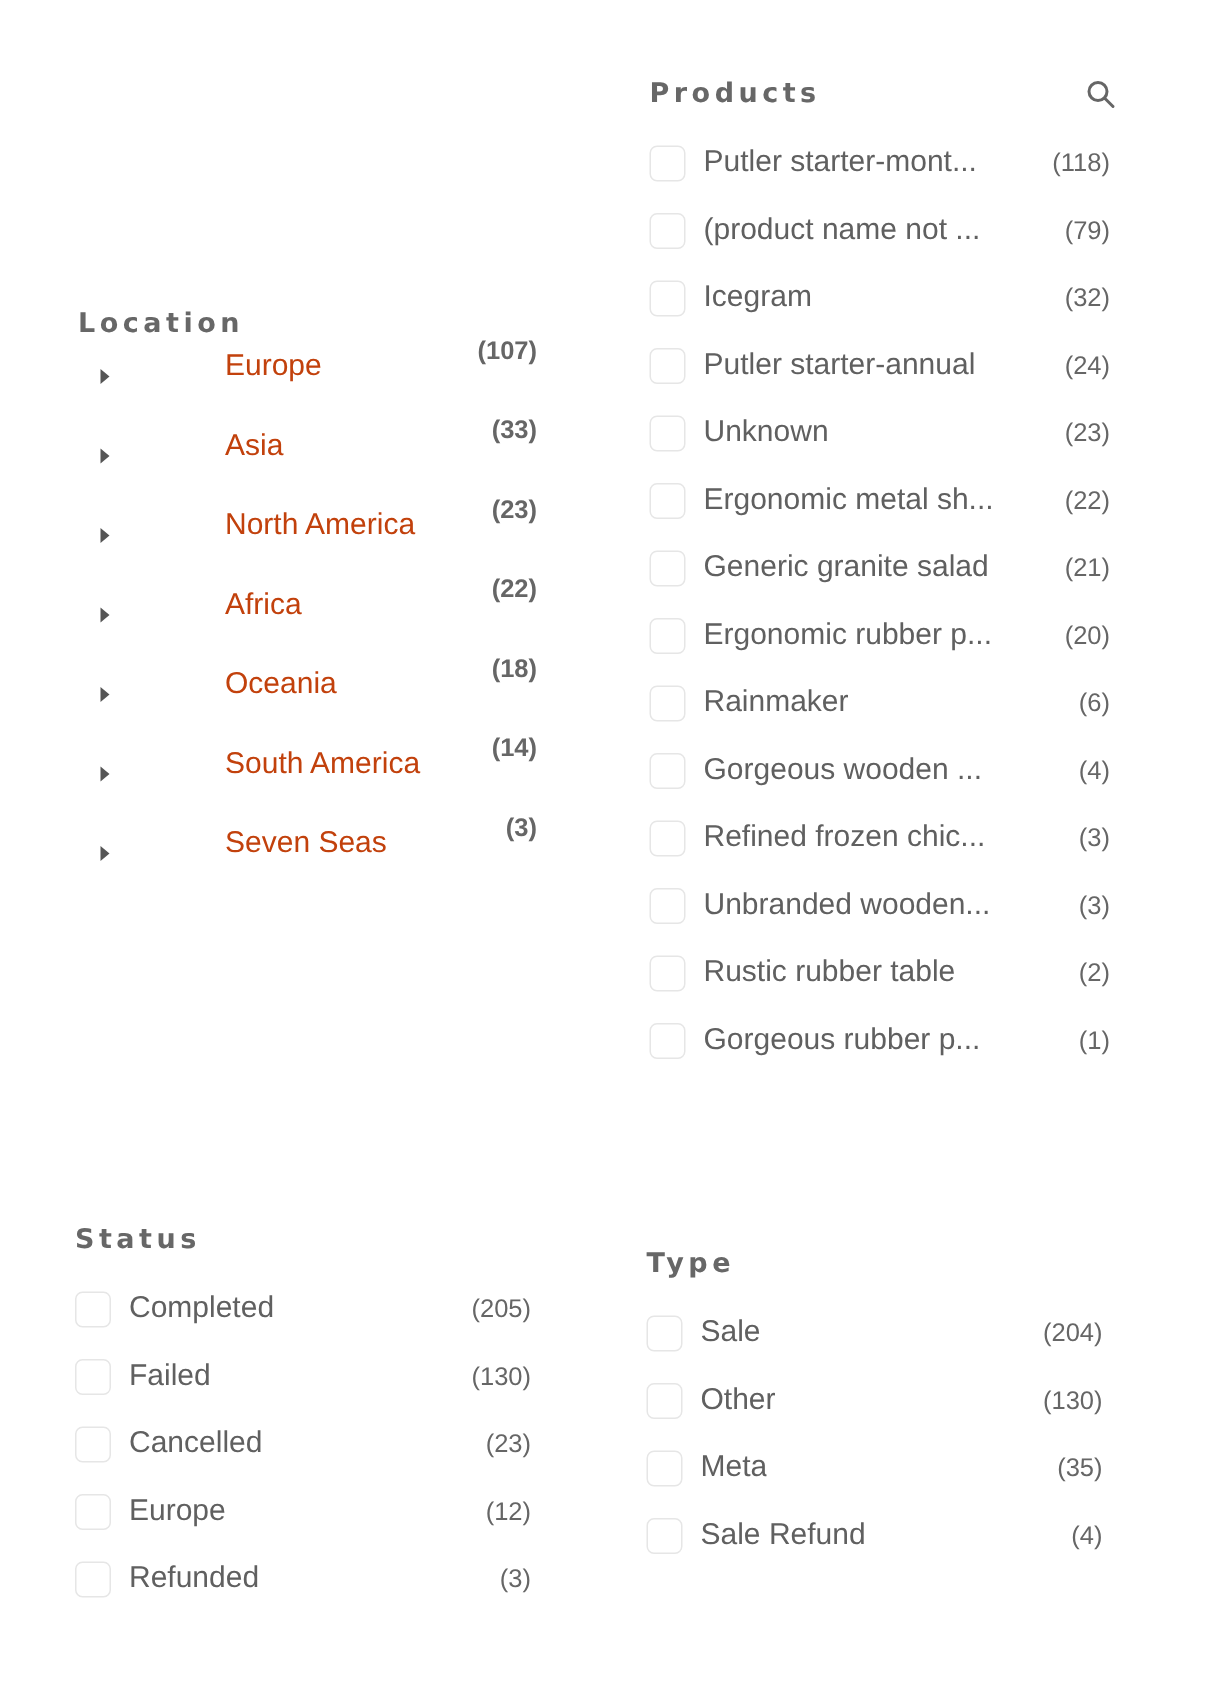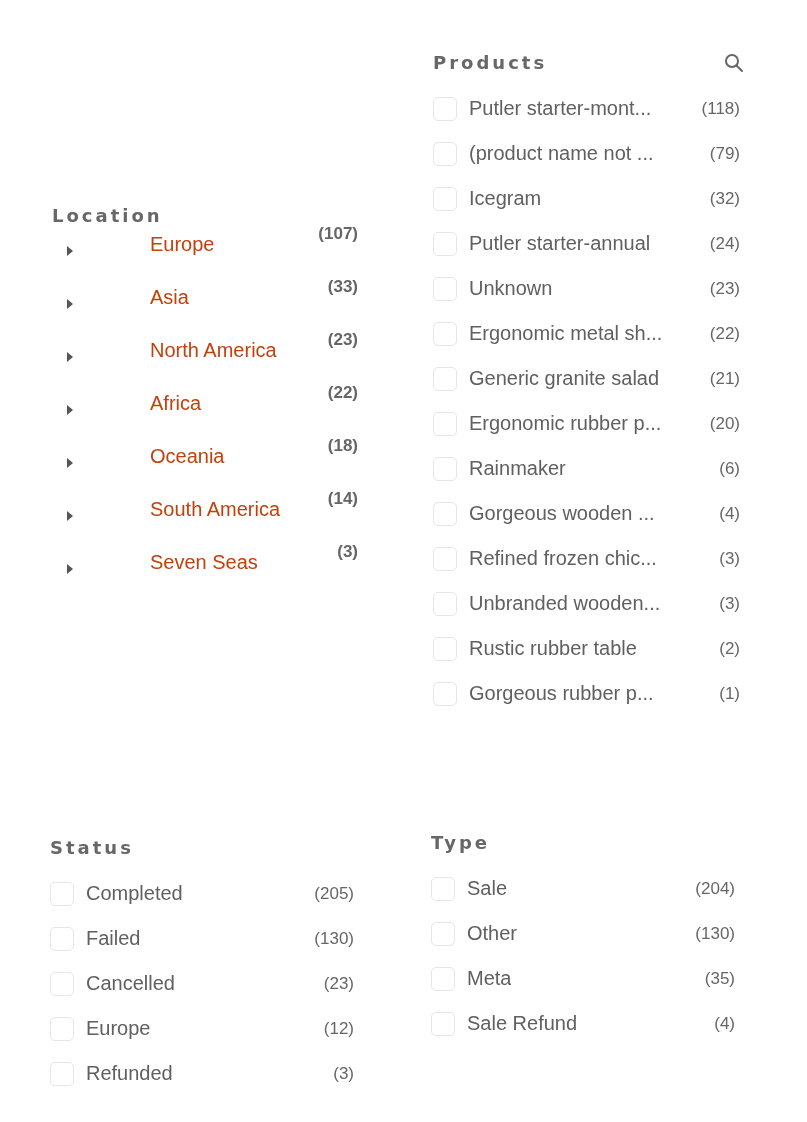--- a/index.html
+++ b/index.html
@@ -37,21 +37,21 @@
       width: 24px; height: 24px; border: 1px solid #e6e6e6; border-radius: 5px;
       background: #ffffff; flex-shrink: 0; cursor: pointer;
     }
     .check-label {
       margin-left: 12px; font-size: 20px; color: #606060; white-space: nowrap;
       overflow: hidden; text-overflow: ellipsis; max-width: 218px;
     }
     .check-count { position: absolute; right: 6px; font-size: 17px; color: #666666; }
 
     #status { left: 50px; top: 816px; width: 310px; }
-    #status .panel-title { height: 34px; margin-top: 21px; }
+    #status .panel-title { height: 34px; }
     #type { left: 431px; top: 832px; width: 310px; }
     #type .panel-title { height: 34px; }
     #products .check-count { right: 5px; }
   </style>
 </head>
 <body>
 
 <div class="panel" id="location">
   <div class="panel-title">Location</div>
   <div class="loc-row">

